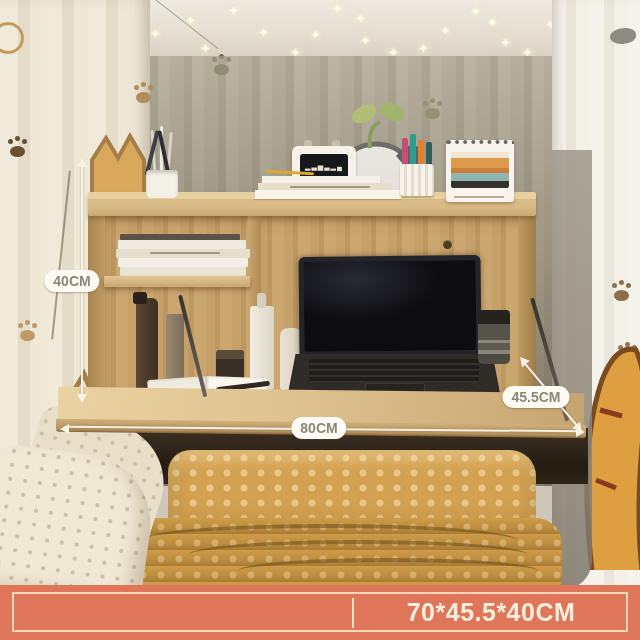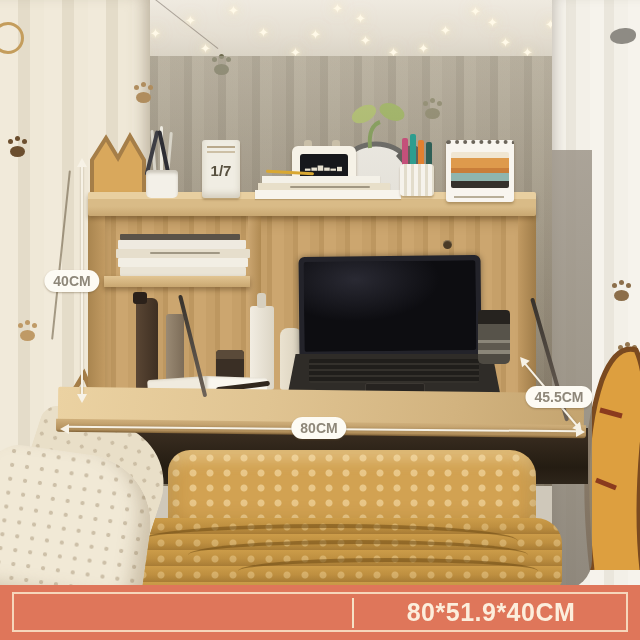--- a/index.html
+++ b/index.html
@@ -294,24 +294,20 @@
   <div class="abs strut" style="left:530px;top:298px;height:128px;transform:rotate(-16deg);transform-origin:top center;"></div>
   <div class="abs cable"></div>
 
   <div class="abs top-shelf"></div>
   <div class="abs pen" style="left:152px;top:130px;height:44px;transform:rotate(-4deg);"></div>
   <div class="abs pen" style="left:160px;top:126px;height:48px;background:#EDEAE0;"></div>
   <div class="abs pen" style="left:168px;top:132px;height:42px;transform:rotate(5deg);"></div>
   <div class="abs scissors"></div>
   <div class="abs scissors2"></div>
   <div class="abs pen-cup"></div>
-  <div class="abs flip-cal">
-    <div class="hdr"></div>
-    <div class="date">1/7</div>
-  </div>
   <div class="abs radio">
     <div class="knob1" style="left:12px;"></div>
     <div class="knob2" style="left:40px;"></div>
     <div class="screen">▂▃▅▃▂▄</div>
   </div>
   <div class="abs stack-book" style="left:262px;top:176px;width:118px;height:7px;background:#F4F1E8;"></div>
   <div class="abs stack-book" style="left:258px;top:183px;width:132px;height:7px;background:#E8DFC9;"></div>
   <div class="abs tick" style="left:290px;top:186px;width:80px;"></div>
   <div class="abs stack-book" style="left:255px;top:190px;width:146px;height:9px;background:#F7F4EC;"></div>
   <div class="abs pencil"></div>
@@ -331,20 +327,20 @@
   <div class="pill" style="left:72px;top:281px;">40CM</div>
 
   <div class="abs dim-line" style="left:68px;top:428px;width:510px;height:2px;transform:rotate(.5deg);"></div>
   <div class="abs arrhead" style="left:60px;top:424px;border-width:5px 9px 5px 0;border-color:transparent #F7F2E6 transparent transparent;"></div>
   <div class="abs arrhead" style="left:576px;top:427px;border-width:5px 0 5px 9px;border-color:transparent transparent transparent #F7F2E6;"></div>
   <div class="pill" style="left:319px;top:428px;">80CM</div>
 
   <div class="abs dim-line" style="left:524px;top:364px;width:2px;height:86px;transform:rotate(-40deg);transform-origin:top left;"></div>
   <div class="abs arrhead" style="left:518px;top:356px;border-width:0 5px 9px 5px;border-color:transparent transparent #F7F2E6 transparent;transform:rotate(-40deg);"></div>
   <div class="abs arrhead" style="left:574px;top:424px;border-width:9px 5px 0 5px;border-color:#F7F2E6 transparent transparent transparent;transform:rotate(-40deg);"></div>
-  <div class="pill" style="left:559px;top:397px;">45.5CM</div>
+  <div class="pill" style="left:536px;top:397px;">45.5CM</div>
 
   <div class="abs banner">
     <div class="banner-inner"></div>
     <div class="banner-div"></div>
-    <div class="banner-right">80*51.9*40CM</div>
+    <div class="banner-right">70*45.5*40CM</div>
   </div>
 </div>
 
 </body></html>

